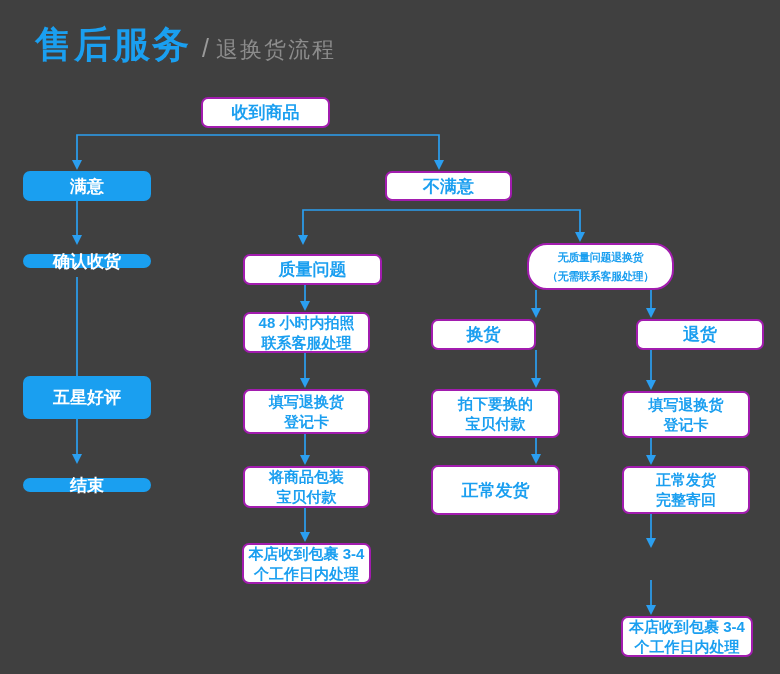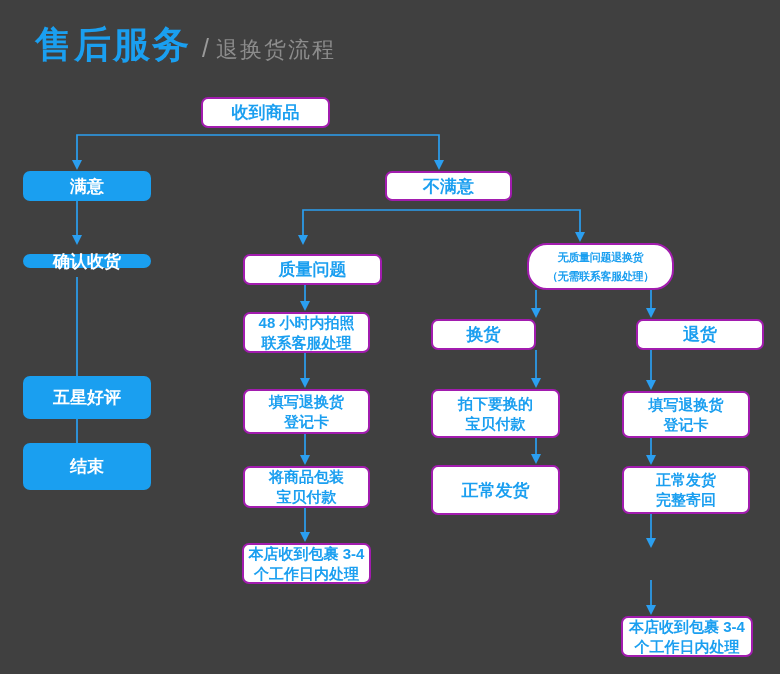--- a/index.html
+++ b/index.html
@@ -96,21 +96,21 @@
 
   <div class="node outline small" style="left:243px;top:389px;width:127px;height:45px">填写退换货
 登记卡</div>
 
   <div class="node outline small" style="left:431px;top:389px;width:129px;height:49px">拍下要换的
 宝贝付款</div>
 
   <div class="node outline small" style="left:622px;top:391px;width:128px;height:47px">填写退换货
 登记卡</div>
 
-  <div class="node solid" style="left:23px;top:443px;width:128px;height:47px">结束</div>
+  <div class="node solid" style="left:23px;top:478px;width:128px;height:14px">结束</div>
 
   <div class="node outline small" style="left:243px;top:466px;width:127px;height:42px">将商品包装
 宝贝付款</div>
 
   <div class="node outline" style="left:431px;top:465px;width:129px;height:50px">正常发货</div>
 
   <div class="node outline small" style="left:622px;top:466px;width:128px;height:48px">正常发货
 完整寄回</div>
 
   <div class="node outline small" style="left:242px;top:543px;width:129px;height:41px">本店收到包裹 3-4

